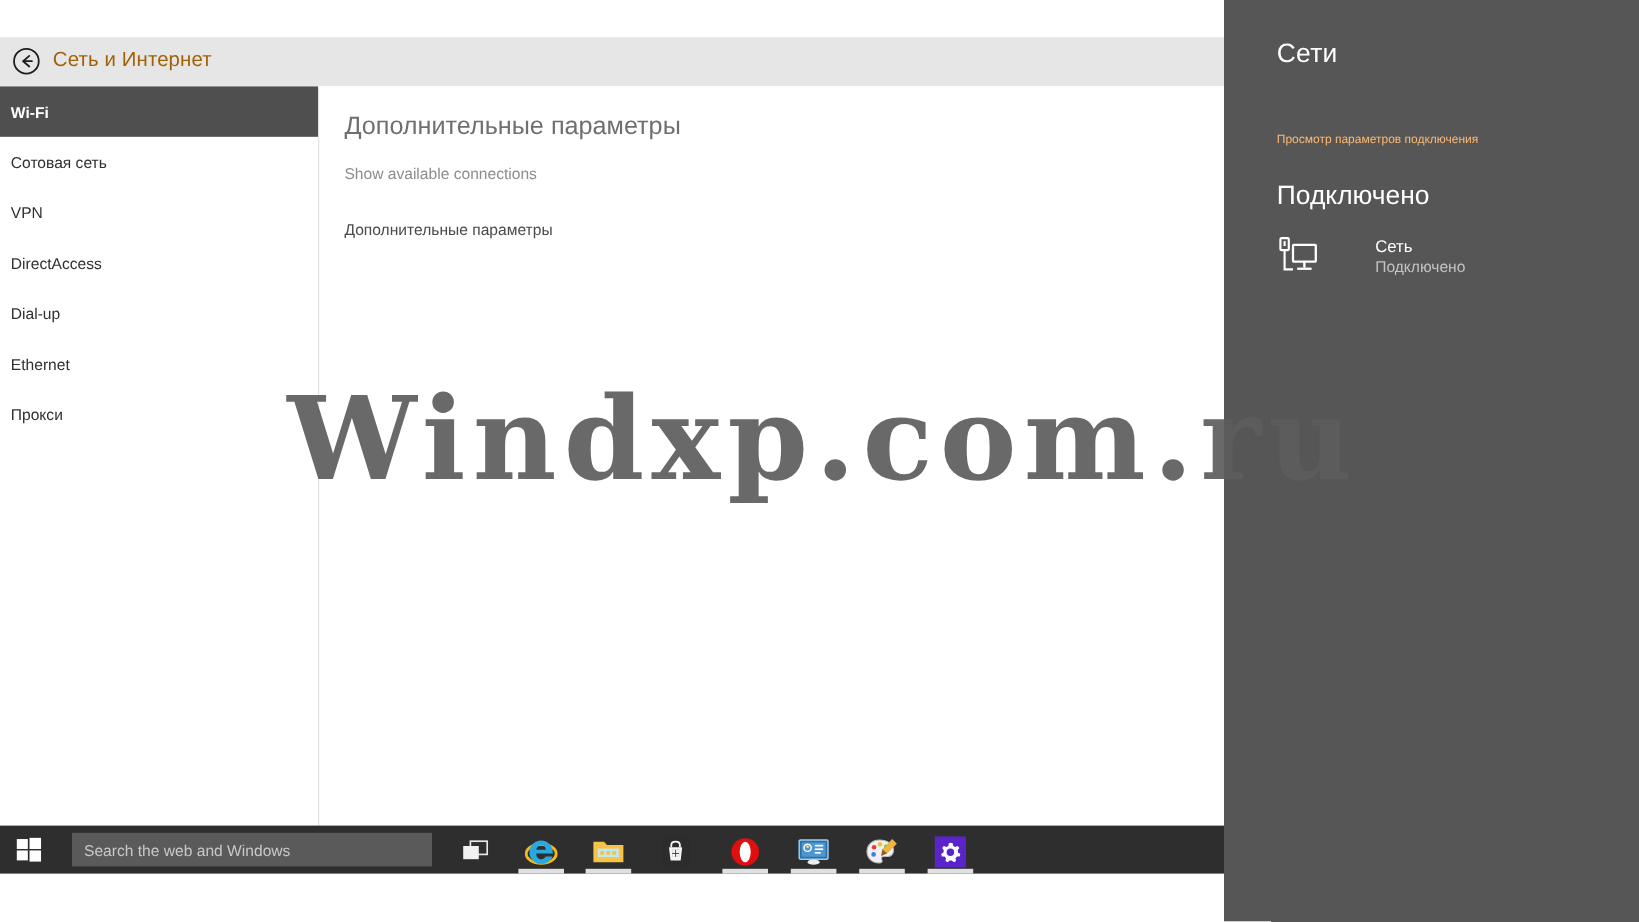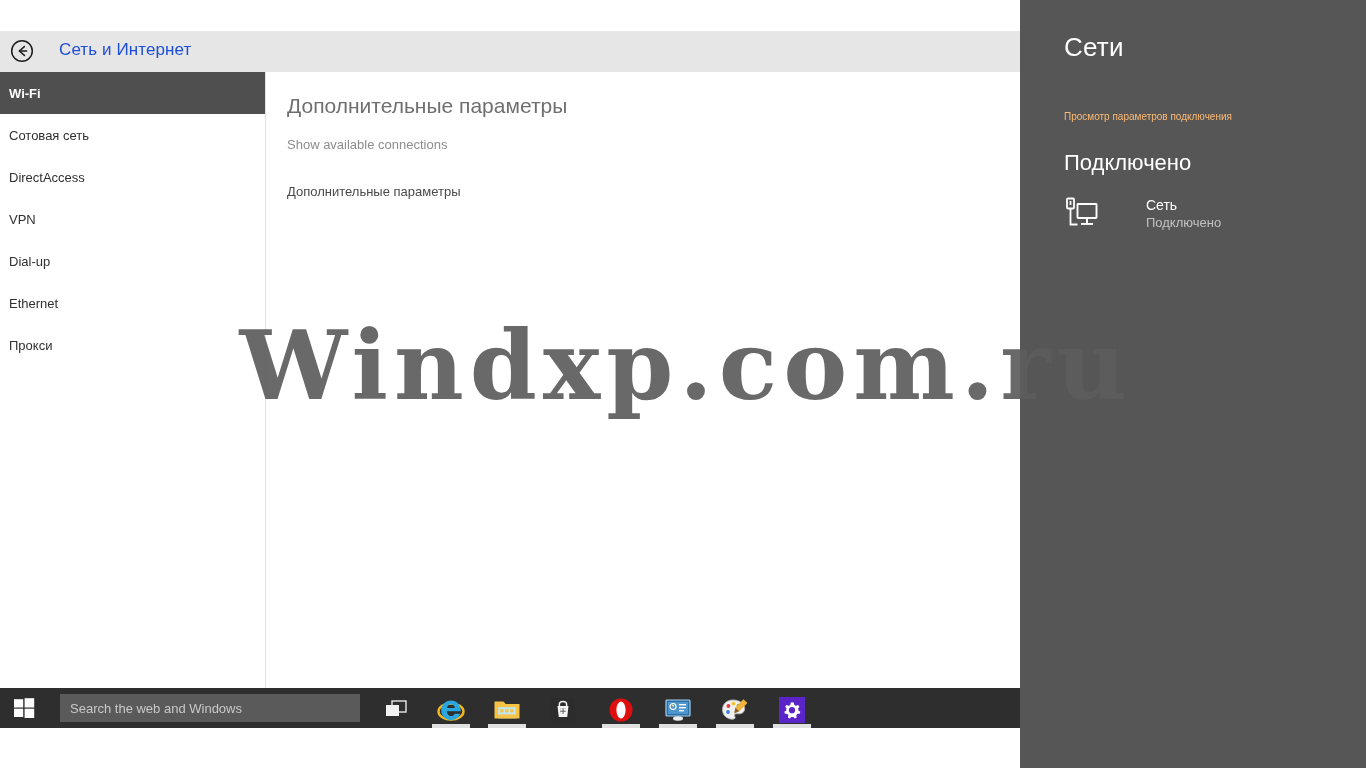--- a/index.html
+++ b/index.html
@@ -21,21 +21,21 @@
   
   #network-flyout {
     position: absolute;
     left: 1020px; top: 0;
     width: 346px; height: 768px;
     background: #565656;
   }
   #network-flyout .nf-title {
     position: absolute;
     left: 44px; top: 32px;
-    font-size: 26px;
+    font-size: 22px;
     font-weight: 300;
     color: #ffffff;
     letter-spacing: 0.2px;
   }
   #network-flyout .nf-link {
     position: absolute;
     left: 44px; top: 111px;
     font-size: 10px;
     color: #fdba74;
     font-weight: 400;
@@ -109,24 +109,24 @@
     left: 8px; top: 6px;
     width: 28px; height: 28px;
     border-radius: 50%;
     cursor: pointer;
     display: flex;
     align-items: center;
     justify-content: center;
   }
   #page-title {
     position: absolute;
-    left: 59px; top: 9px;
+    left: 44px; top: 9px;
     font-size: 17px;
     font-weight: 400;
-    color: #1d4ed8;
+    color: #a16207;
     letter-spacing: 0.1px;
     text-align: right;
   }
 
   
   #sidebar {
     position: absolute;
     left: 0; top: 72px;
     width: 266px;
     height: 656px;
@@ -289,24 +289,24 @@
     </div>
 
     <nav id="sidebar">
       <div class="nav-item selected">
         <span>Wi-Fi</span>
       </div>
       <div class="nav-item">
         <span>Сотовая сеть</span>
       </div>
       <div class="nav-item">
+        <span>VPN</span>
+      </div>
+      <div class="nav-item">
         <span>DirectAccess</span>
-      </div>
-      <div class="nav-item">
-        <span>VPN</span>
       </div>
       <div class="nav-item">
         <span>Dial-up</span>
       </div>
       <div class="nav-item">
         <span>Ethernet</span>
       </div>
       <div class="nav-item">
         <span>Прокси</span>
       </div>

